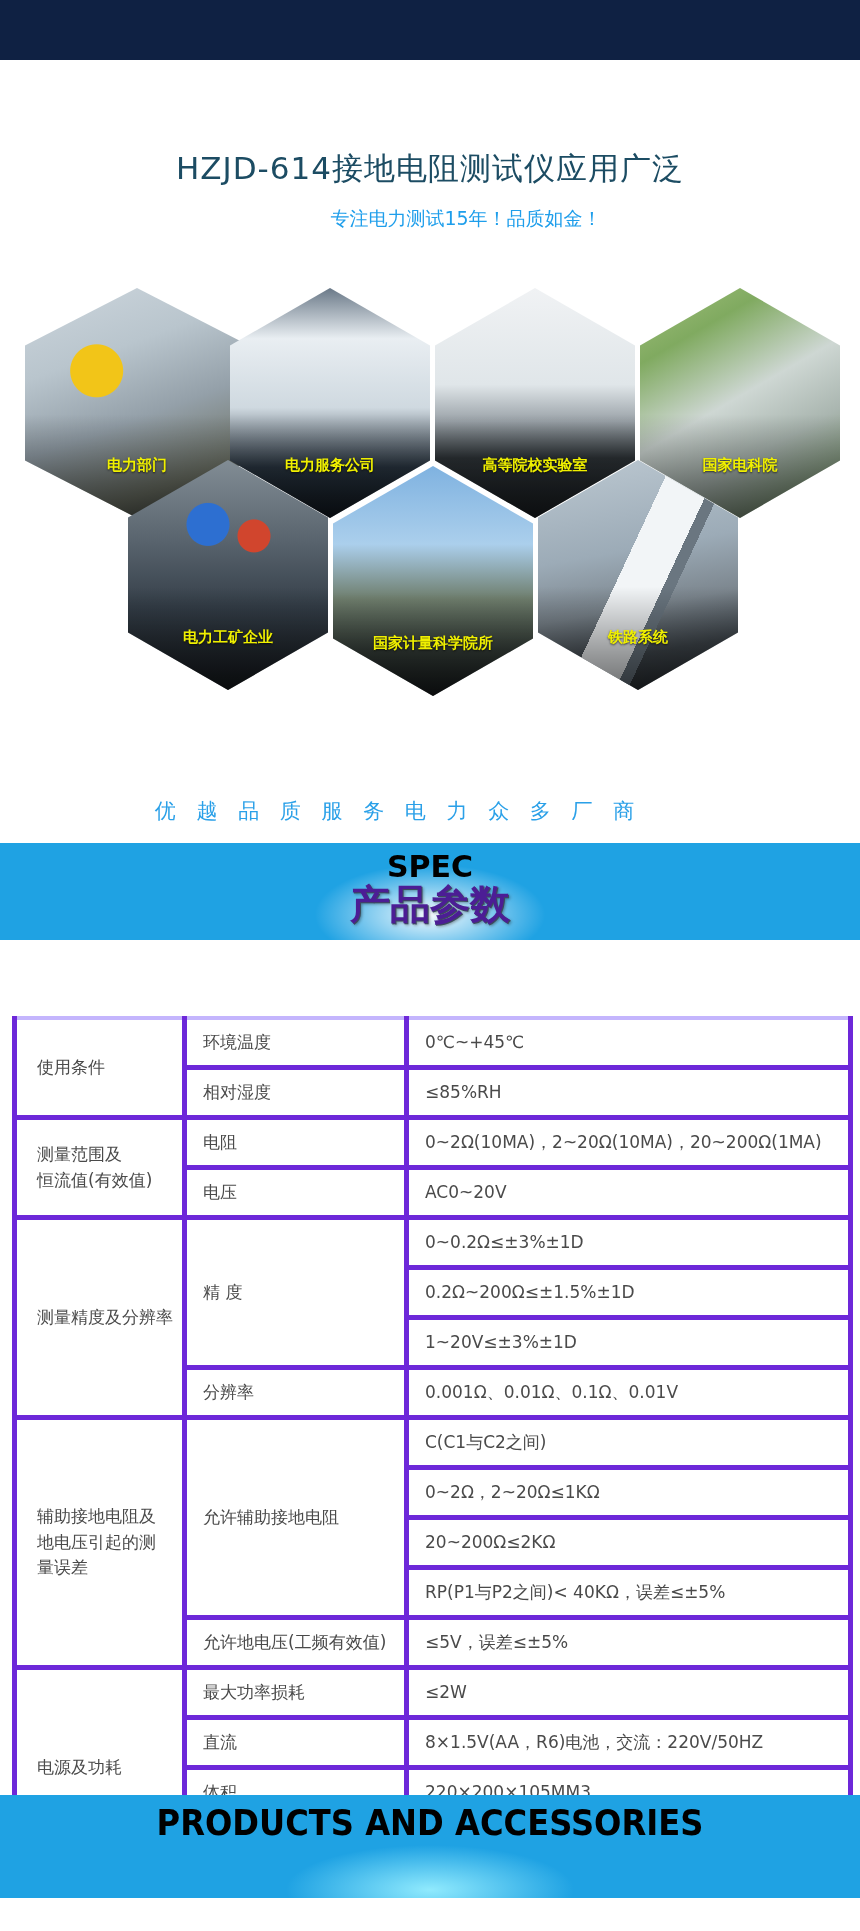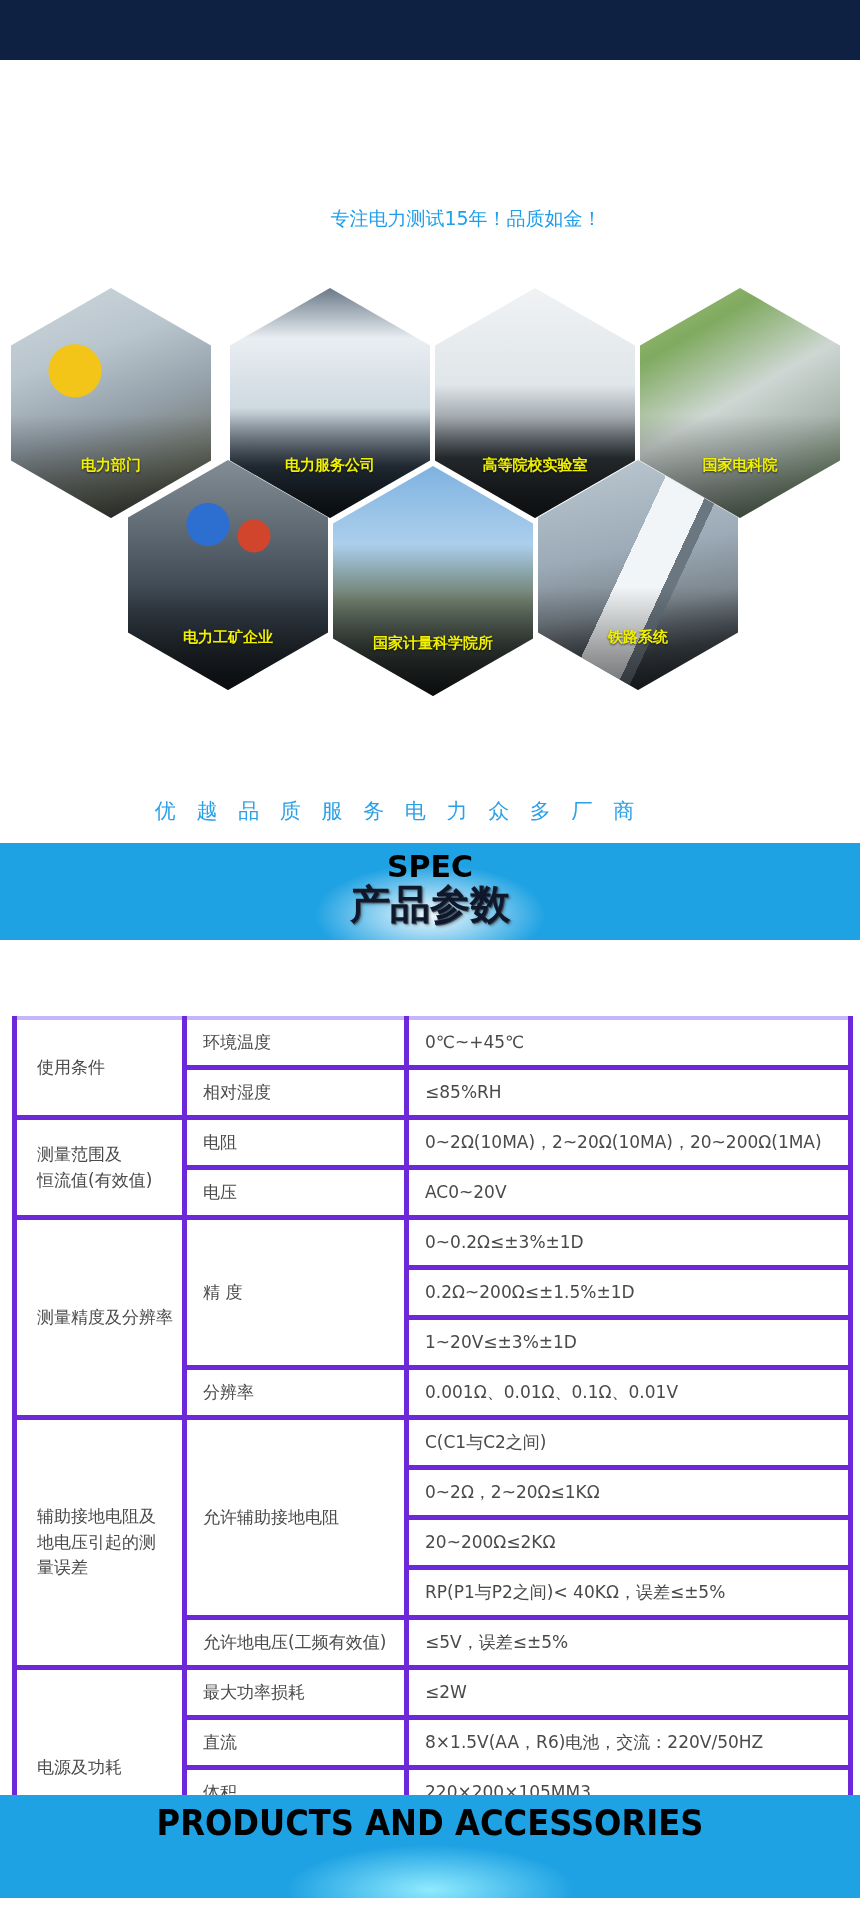--- a/index.html
+++ b/index.html
@@ -13,23 +13,23 @@
   .page-subtitle{position:absolute;left:0;top:206px;width:860px;text-align:center;
     font-size:19px;font-weight:400;color:#1e9eeb;padding-left:36px;}
 
   
   .hex{position:absolute;width:200px;height:230px;
     clip-path:polygon(50% 0,100% 25%,100% 75%,50% 100%,0 75%,0 25%);}
   .hex::after{content:"";position:absolute;inset:0;
     background:linear-gradient(180deg,rgba(0,0,0,0) 55%,rgba(0,0,0,.38) 85%,rgba(0,0,0,.55) 100%);}
   .hex .lbl{position:absolute;left:0;right:0;top:168px;z-index:2;text-align:center;
     font-size:15px;font-weight:700;color:#f0f000;text-shadow:0 1px 2px rgba(0,0,0,.7);}
-  .hex1{left:11px;top:288px;background:
+  .hex1{left:25px;top:288px;background:
     radial-gradient(circle at 32% 36%,#f2c518 0 26px,rgba(0,0,0,0) 27px),
-    linear-gradient(160deg,#cdd6dd 0%,#b9c5cd 30%,#94a0a9 55%,#6f7468 80%,#3d423c 100%);}
+    linear-gradient(160deg,#cdd6dd 0%,#b9c5cd 30%,#94a0a9 55%,#6f7468 80%,#3d423c 100%); padding-left: 24px;}
   .hex2{left:230px;top:288px;background:
     linear-gradient(180deg,#6a7988 0%,#e9eef2 22%,#cfd9e0 52%,#2a3642 78%,#121a22 100%);}
   .hex3{left:435px;top:288px;background:
     linear-gradient(180deg,#f0f2f4 0%,#e0e6e9 42%,#9aa2a8 58%,#2e3438 74%,#1b1f23 100%);}
   .hex4{left:640px;top:288px;background:
     linear-gradient(150deg,#a3c17e 0%,#80aa60 22%,#ced7d3 48%,#aab6b0 68%,#5e7c50 100%);}
   .hex5{left:128px;top:460px;background:
     radial-gradient(circle at 40% 28%,#2d6fd1 0 21px,rgba(0,0,0,0) 22px),
     radial-gradient(circle at 63% 33%,#d1452d 0 16px,rgba(0,0,0,0) 17px),
     linear-gradient(180deg,#828d95 0%,#59646e 35%,#343e48 65%,#161a1e 100%);}
@@ -43,21 +43,21 @@
     font-size:21px;font-weight:500;color:#2aa0e8;letter-spacing:7px;}
 
   
   .banner{position:absolute;left:0;width:860px;background:#1fa2e3;text-align:center;}
   .banner .glow{position:absolute;inset:0;pointer-events:none;}
   .banner.spec{top:843px;height:97px;}
   .banner.spec .glow{background:radial-gradient(ellipse 160px 70px at 50% 74%,rgba(255,255,255,.95),rgba(255,255,255,0) 72%);}
   .banner.products{top:1795px;height:103px;}
   .banner.products .glow{background:radial-gradient(ellipse 200px 62px at 50% 92%,rgba(150,238,255,.95),rgba(150,238,255,0) 72%);}
   .banner .en{position:relative;z-index:2;display:block;margin:0;color:#000;font-weight:900;line-height:1.05;}
-  .banner .zh{position:relative;z-index:2;display:block;color:#0f172a;font-weight:900;line-height:1.05;
+  .banner .zh{position:relative;z-index:2;display:block;color:#4c1d95;font-weight:900;line-height:1.05;
     text-shadow:1px 1px 0 #3c4c5c,2px 2px 3px rgba(0,0,0,.35);}
   .banner.spec .en{padding-top:8px;font-size:30px;letter-spacing:0;}
   .banner.spec .zh{font-size:40px;}
   .banner.products .en{padding-top:10px;font-size:35px;transform:scaleX(.92);}
   .banner.products .zh{font-size:44px;}
 
   
   .spec-table{position:absolute;top:1016px;left:12px;width:836px;border-collapse:collapse;
     table-layout:fixed;font-size:17px;color:#4a4a4a;border:2px solid #777;}
   .spec-table td{border:5px solid #6d28d9;height:41px;padding:2px 8px 2px 16px;
@@ -66,20 +66,21 @@
   .spec-table tr.g td{border-top:4px solid #c4b5fd;}
   .col1{width:170px}.col2{width:222px}.col3{width:444px}
 </style>
 </head>
 <body>
 
 <div id="page">
 
   <div class="top-bar" style="background: rgb(15, 33, 67);"></div>
 
+  <div class="page-title" style="color: rgb(28, 76, 99);">HZJD-614接地电阻测试仪应用广泛</div>
   <div class="page-subtitle" style="color: rgb(30, 158, 235);">专注电力测试15年！品质如金！</div>
 
   <div>
     <div class="hex hex1">
       <div class="lbl" style="color: rgb(240, 240, 0);">电力部门</div>
     </div>
     <div class="hex hex2">
       <div class="lbl" style="color: rgb(240, 240, 0);">电力服务公司</div>
     </div>
     <div class="hex hex3">

